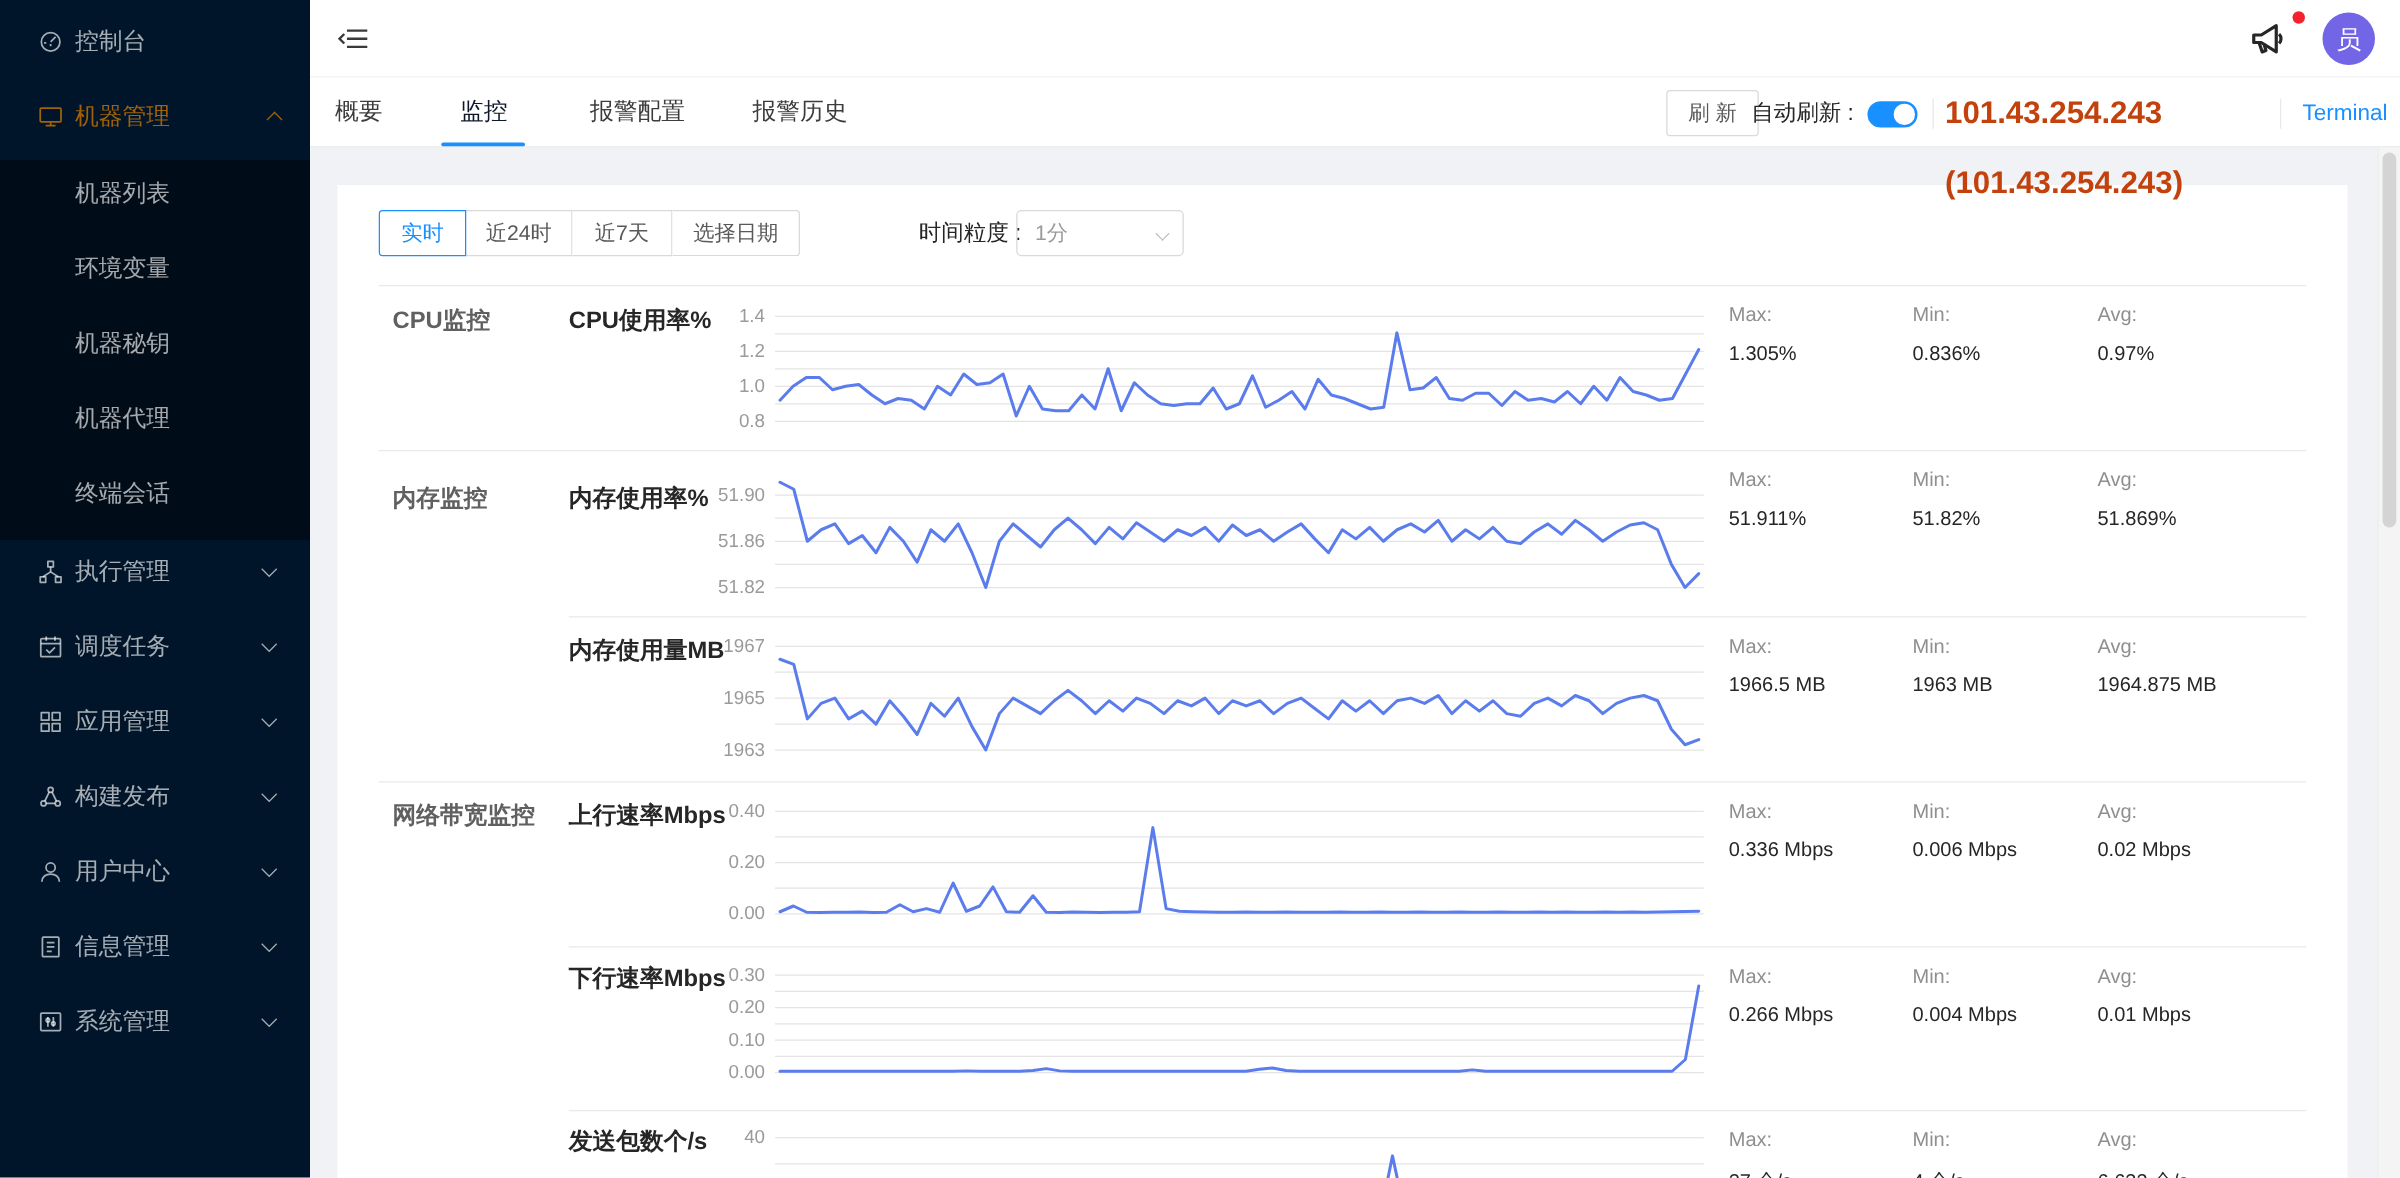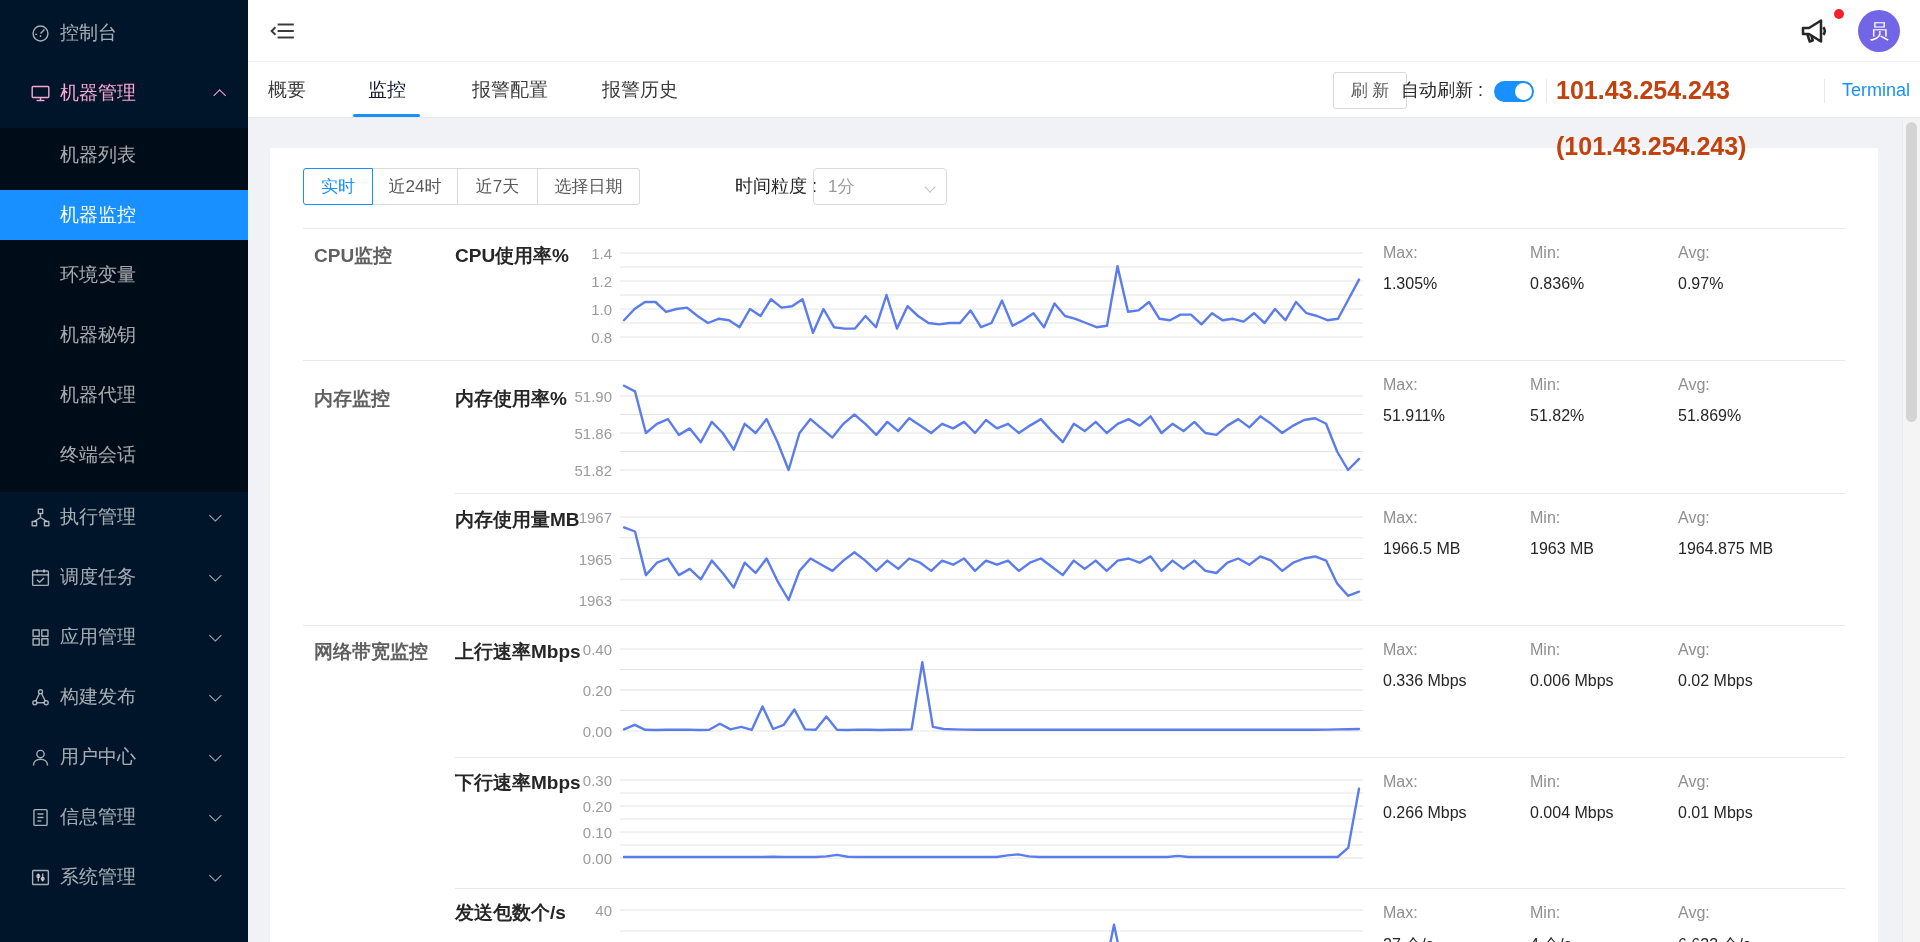--- a/index.html
+++ b/index.html
@@ -2,21 +2,21 @@
 <html><head>
 <meta charset="utf-8">
 <style>
   * { margin:0; padding:0; box-sizing:border-box; }
   html,body { width:1920px; height:942px; overflow:hidden; font-family:"Liberation Sans","DejaVu Sans",sans-serif; background:#f0f2f5; }
   
   #sidebar { position:absolute; left:0; top:0; width:248px; height:942px; background:#001529; z-index:5; padding-top:8px; }
   .menu-item { position:relative; height:50px; margin-bottom:10px; color:rgba(255,255,255,0.65); font-size:19px; display:flex; align-items:center; cursor:pointer; }
   .menu-item .mi-icon { position:absolute; left:30px; width:22px; height:22px; display:flex; align-items:center; }
   .menu-item .mi-label { position:absolute; left:60px; white-space:nowrap; }
-  .menu-item.parent-open { color:#f9a8d4;padding-left:13px; }
+  .menu-item.parent-open { color:#a16207;padding-left:13px; }
   .submenu { background:#000c17; padding:2px 0; }
   .submenu .menu-item { margin-bottom:10px;padding-left:21px; }
   .submenu .menu-item.active { background:#1890ff; color:#fff; margin-bottom:10px; }
   .chev { position:absolute; right:26px; width:9px; height:9px; border-left:1.8px solid currentColor; border-bottom:1.8px solid currentColor; }
   .chev.down { transform:rotate(-45deg) translateY(-3px); }
   .chev.up { transform:rotate(135deg) translateY(-3px); }
   
   #top-header { position:absolute; left:248px; top:0; width:1672px; height:62px; background:#fff; border-bottom:1px solid #f0f0f0; z-index:4; }
   #collapse-btn { position:absolute; left:22px; top:18px; width:26px; height:26px; color:#3a3a3a; cursor:pointer; }
   #notif { position:absolute; left:1548px; top:13px; width:40px; height:38px; cursor:pointer; color:#262626; }
@@ -86,23 +86,20 @@
           <line x1="12" y1="16.5" x2="12" y2="20"></line>
           <line x1="7.5" y1="20" x2="16.5" y2="20"></line>
         </svg>
       </span>
       <span class="mi-label">机器管理</span>
       <span class="chev up"></span>
     </div>
     <div class="submenu" style="background: rgb(0, 12, 23);">
       <div class="menu-item sub">
         <span class="mi-label">机器列表</span>
-      </div>
-      <div class="menu-item sub active" style="background: rgb(24, 144, 255);">
-        <span class="mi-label">机器监控</span>
       </div>
       <div class="menu-item sub">
         <span class="mi-label">环境变量</span>
       </div>
       <div class="menu-item sub">
         <span class="mi-label">机器秘钥</span>
       </div>
       <div class="menu-item sub">
         <span class="mi-label">机器代理</span>
       </div>

